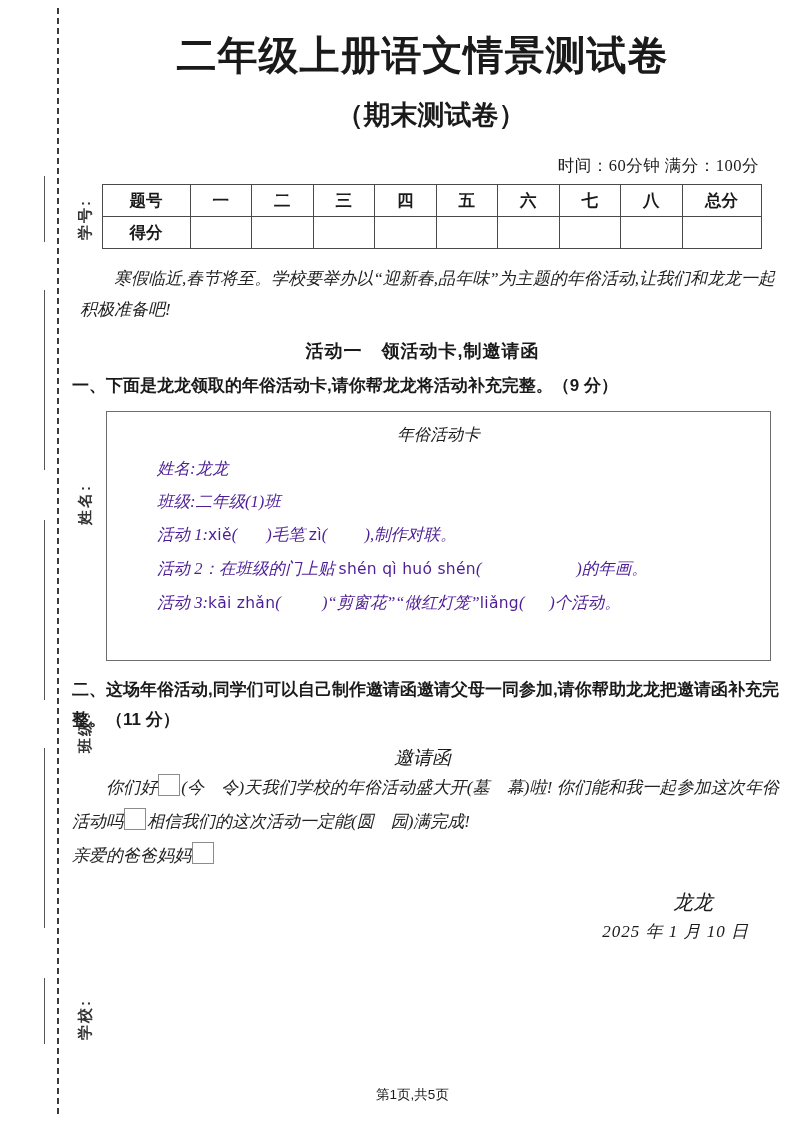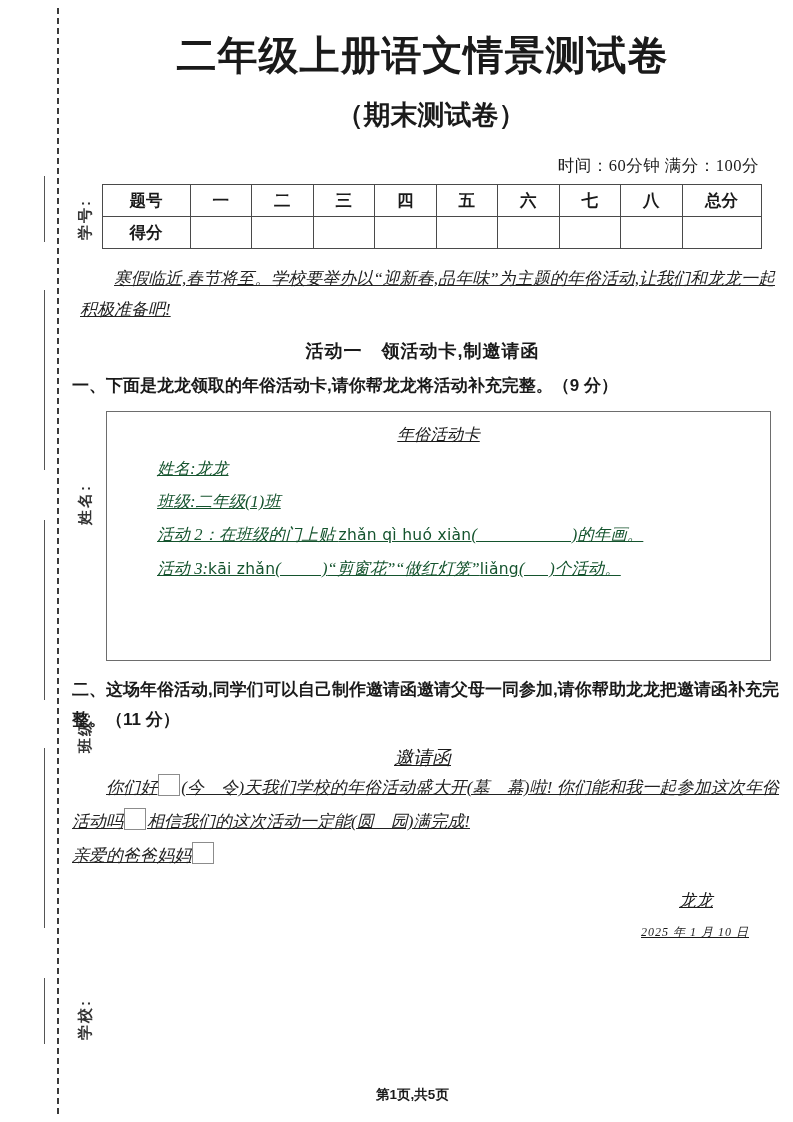--- a/index.html
+++ b/index.html
@@ -97,21 +97,20 @@
     font-weight: bold;
     font-family: "Liberation Serif", "DejaVu Serif", serif;
   }
   #score-table td.rowhead { width: 85px; margin-left: 32px; }
   #score-table td.totcol  { width: 76px; }
 
   
   .kai {
     font-family: "Liberation Serif", "DejaVu Serif", serif;
     font-style: italic;
-    text-decoration: underline;
   }
   #intro {
     margin: 14px 18px 0 10px;
     font-size: 17px;
     line-height: 31px;
     text-indent: 34px;
     text-align: justify;
     color: #222;
   }
   .section-heading {
@@ -143,21 +142,21 @@
   #card-title {
     text-align: center;
     font-size: 16.5px;
     margin-bottom: 6px;
   }
   .card-line {
     font-size: 16.5px;
     line-height: 33px;
     text-indent: 34px;
     text-align: justify;
-    color: #14532d;
+    color: #4c1d95;
   }
   .py {
     font-family: "DejaVu Sans", "Liberation Sans", sans-serif;
     font-style: normal;
     font-size: 15.5px;
     letter-spacing: 0.3px;
   }
   .blank-paren { letter-spacing: 0; }
 
   
@@ -179,37 +178,37 @@
     display: inline-block;
     width: 20px;
     height: 20px;
     border: 1px solid #8c8c8c;
     vertical-align: -3px;
     margin: 0 1px;
   }
   #sign-name {
     margin: 16px 80px 0 0;
     text-align: right;
-    font-size: 17px;
+    font-size: 20px;
   }
   #sign-date {
-    margin: 12px 44px 0 0;
+    margin: 4px 44px 0 0;
     text-align: right;
-    font-size: 12px;
+    font-size: 17px;
     letter-spacing: 1px;
   }
 
   
   #footer {
     position: absolute;
     left: 0; right: 8px;
     top: 1086px;
     text-align: center;
     font-size: 13.5px;
-    font-weight: bold;
+    font-weight: normal;
     font-family: "Liberation Sans", "DejaVu Sans", sans-serif;
     padding-right: 30px;
   }
 </style>
 </head>
 <body>
 
 <div id="seal-area">
   <div class="dashed-line"></div>
 
@@ -266,22 +265,23 @@
   <div class="section-heading">活动一　领活动卡,制邀请函</div>
 
   <div class="question">一、下面是龙龙领取的年俗活动卡,请你帮龙龙将活动补充完整。（9 分）</div>
 
   <div id="activity-card">
     <div id="card-title" class="kai">年俗活动卡</div>
 
     <div class="card-line kai">姓名:龙龙</div>
     <div class="card-line kai">班级:二年级(1)班</div>
 
-
-    <div class="card-line kai"><span>活动 2：在班级的门上贴 </span><span class="py">zhǎn qì huó xiàn</span><span class="blank-paren">(&nbsp;&nbsp;&nbsp;&nbsp;&nbsp;&nbsp;&nbsp;&nbsp;&nbsp;&nbsp;&nbsp;&nbsp;&nbsp;&nbsp;&nbsp;&nbsp;&nbsp;&nbsp;&nbsp;&nbsp;&nbsp;&nbsp;&nbsp;)</span><span>的年画。</span></div>
+    <div class="card-line kai"><span>活动 1:</span><span class="py">xiě</span><span class="blank-paren">(&nbsp;&nbsp;&nbsp;&nbsp;&nbsp;&nbsp;&nbsp;)</span><span>毛笔 </span><span class="py">zì</span><span class="blank-paren">(&nbsp;&nbsp;&nbsp;&nbsp;&nbsp;&nbsp;&nbsp;&nbsp;&nbsp;)</span><span>,制作对联。</span></div>
+
+    <div class="card-line kai"><span>活动 2：在班级的门上贴 </span><span class="py">shén qì huó shén</span><span class="blank-paren">(&nbsp;&nbsp;&nbsp;&nbsp;&nbsp;&nbsp;&nbsp;&nbsp;&nbsp;&nbsp;&nbsp;&nbsp;&nbsp;&nbsp;&nbsp;&nbsp;&nbsp;&nbsp;&nbsp;&nbsp;&nbsp;&nbsp;&nbsp;)</span><span>的年画。</span></div>
 
     <div class="card-line kai"><span>活动 3:</span><span class="py">kāi zhǎn</span><span class="blank-paren">(&nbsp;&nbsp;&nbsp;&nbsp;&nbsp;&nbsp;&nbsp;&nbsp;&nbsp;&nbsp;)</span><span>“剪窗花”“做红灯笼”</span><span class="py">liǎng</span><span class="blank-paren">(&nbsp;&nbsp;&nbsp;&nbsp;&nbsp;&nbsp;)</span><span>个活动。</span></div>
   </div>
 
   <div class="question" style="margin-top:14px;">二、这场年俗活动,同学们可以自己制作邀请函邀请父母一同参加,请你帮助龙龙把邀请函补充完整。（11 分）</div>
 
   <div id="letter-title" class="kai">邀请函</div>
 
   <div class="letter-line kai indent"><span>你们好</span><span class="inline-box"></span><span>(今　令)天我们学校的年俗活动盛大开(墓　幕)啦! 你们能和我一起参加这次年俗活动吗</span><span class="inline-box"></span><span>相信我们的这次活动一定能(圆　园)满完成!</span></div>
 

